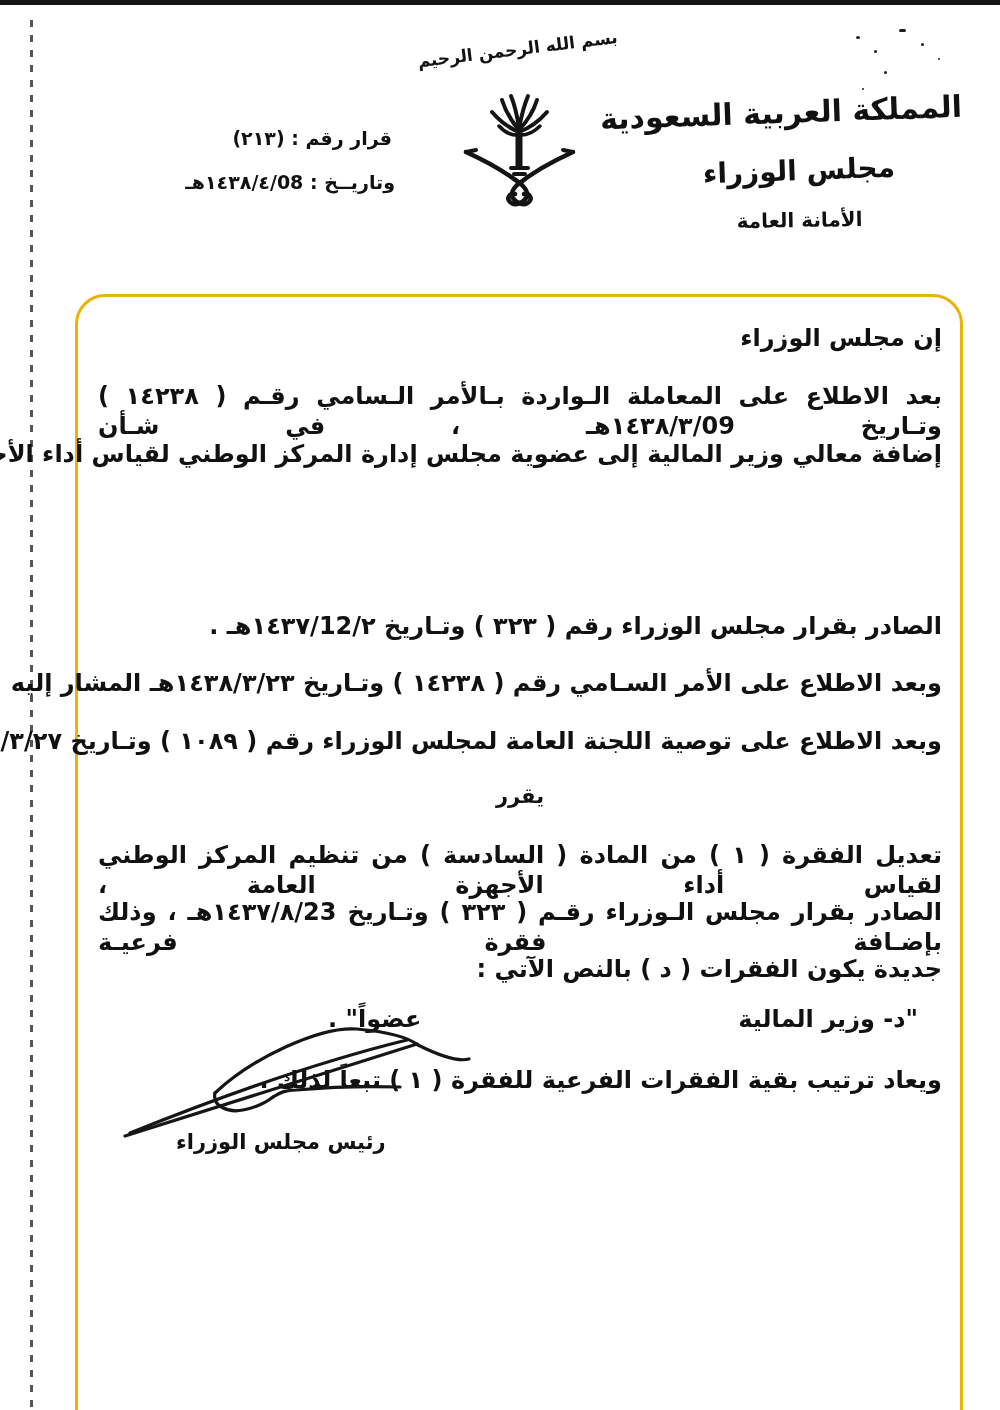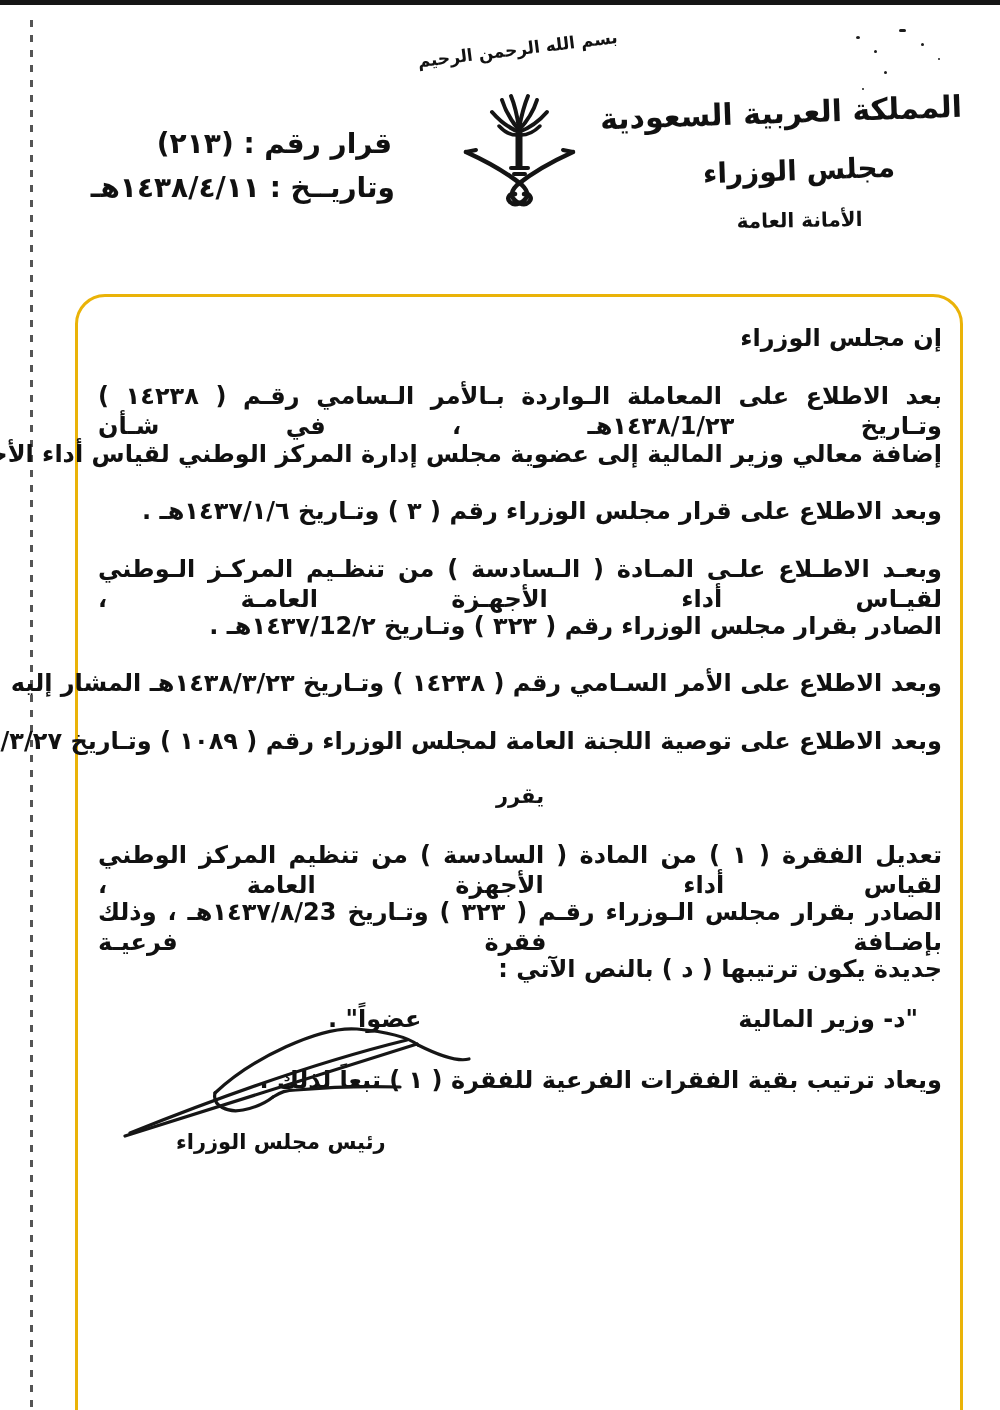--- a/index.html
+++ b/index.html
@@ -19,21 +19,21 @@
   
   .basmala{
     position:absolute;left:468px;top:36px;width:150px;
     font-size:17px;font-weight:bold;text-align:center;
     transform:rotate(-7deg);direction:rtl;white-space:nowrap;
   }
   .hdr-right{position:absolute;direction:rtl;font-weight:bold;text-align:center;transform:rotate(-2deg);}
   .hdr-kingdom{right:38px;top:94px;width:300px;font-size:30px;white-space:nowrap;}
   .hdr-council{right:96px;top:154px;width:210px;font-size:28px;white-space:nowrap;}
   .hdr-secretariat{right:118px;top:208px;width:165px;font-size:20px;white-space:nowrap;transform:rotate(-1deg);}
-  .hdr-left{position:absolute;direction:rtl;font-weight:bold;font-size:28px;white-space:nowrap;}
+  .hdr-left{position:absolute;direction:rtl;font-weight:bold;font-size:19px;white-space:nowrap;}
   .hdr-no{right:608px;top:127px;}
   .hdr-date{right:605px;top:171px;}
   .emblem{position:absolute;left:462px;top:90px;}
   
   .decree-box{
     position:absolute;left:75px;top:258px;width:888px;height:1168px;
     border:3px solid #eab308;border-radius:30px;box-sizing:border-box;margin-top:36px;
   }
   .bline{
     position:absolute;left:20px;right:18px;direction:rtl;
@@ -90,38 +90,36 @@
       <path d="M4,62 L14,60" stroke-width="4"></path>
       <path d="M111,62 L101,60" stroke-width="4"></path>
     </g>
   </svg>
 
   <div class="hdr-right hdr-kingdom">المملكة العربية السعودية</div>
   <div class="hdr-right hdr-council">مجلس الوزراء</div>
   <div class="hdr-right hdr-secretariat">الأمانة العامة</div>
 
   <div class="hdr-left hdr-no">قرار رقم : (٢١٣)</div>
-  <div class="hdr-left hdr-date">وتاريــخ : ١٤٣٨/٤/١١هـ</div>
+  <div class="hdr-left hdr-date">وتاريــخ : ١٤٣٨/٤/08هـ</div>
 
   <div class="decree-box">
     <div class="bline r" style="top:26px;">إن مجلس الوزراء</div>
 
-    <div class="bline j" style="top:84px;">بعد الاطلاع على المعاملة الـواردة بـالأمر الـسامي رقـم ( ١٤٢٣٨ ) وتـاريخ ١٤٣٨/1/٢٣هـ ، في شـأن</div>
+    <div class="bline j" style="top:84px;">بعد الاطلاع على المعاملة الـواردة بـالأمر الـسامي رقـم ( ١٤٢٣٨ ) وتـاريخ ١٤٣٨/٣/09هـ ، في شـأن</div>
     <div class="bline r" style="top:142px;">إضافة معالي وزير المالية إلى عضوية مجلس إدارة المركز الوطني لقياس أداء الأجهزة العامة .</div>
-    <div class="bline r" style="top:199px;">وبعد الاطلاع على قرار مجلس الوزراء رقم ( ٣ ) وتـاريخ ١٤٣٧/١/٦هـ .</div>
-    <div class="bline j" style="top:257px;">وبعـد الاطـلاع علـى المـادة ( الـسادسة ) من تنظـيم المركـز الـوطني لقيـاس أداء الأجهـزة العامـة ،</div>
     <div class="bline r" style="top:314px;">الصادر بقرار مجلس الوزراء رقم ( ٣٢٣ ) وتـاريخ ١٤٣٧/12/٢هـ .</div>
     <div class="bline r" style="top:371px;">وبعد الاطلاع على الأمر السـامي رقم ( ١٤٢٣٨ ) وتـاريخ ١٤٣٨/٣/٢٣هـ المشار إليه .</div>
     <div class="bline r" style="top:429px;">وبعد الاطلاع على توصية اللجنة العامة لمجلس الوزراء رقم ( ١٠٨٩ ) وتـاريخ ١٤٣٨/٣/٢٧هـ .</div>
 
     <div class="bline c" style="top:486px;">يقرر</div>
 
     <div class="bline j" style="top:543px;">تعديل الفقرة ( ١ ) من المادة ( السادسة ) من تنظيم المركز الوطني لقياس أداء الأجهزة العامة ،</div>
     <div class="bline j" style="top:600px;">الصادر بقرار مجلس الـوزراء رقـم ( ٣٢٣ ) وتـاريخ ١٤٣٧/٨/23هـ ، وذلك بإضـافة فقرة فرعيـة</div>
-    <div class="bline r" style="top:657px;">جديدة يكون ترتيبها ( د ) بالنص الآتي :</div>
+    <div class="bline r" style="top:657px;">جديدة يكون الفقرات ( د ) بالنص الآتي :</div>
 
     <div class="member-row" style="top:708px;">
       <span>"د-  وزير المالية</span>
       <span>عضواً" .</span>
     </div>
 
     <div class="bline r" style="top:768px;">ويعاد ترتيب بقية الفقرات الفرعية للفقرة ( ١ ) تبعاً لذلك .</div>
   </div>
 
   <svg class="sig-svg" width="580" height="200" viewBox="0 0 580 200">

